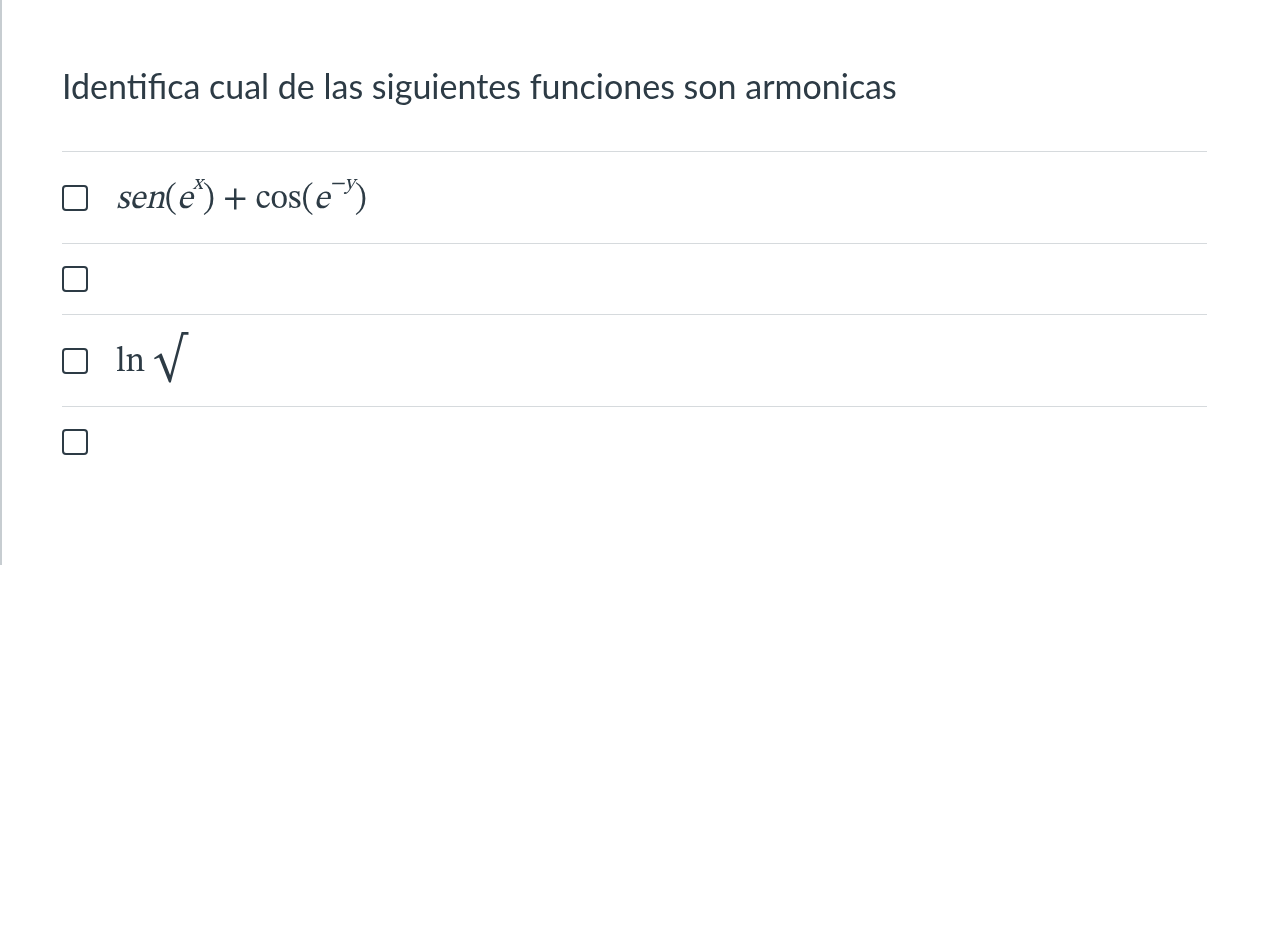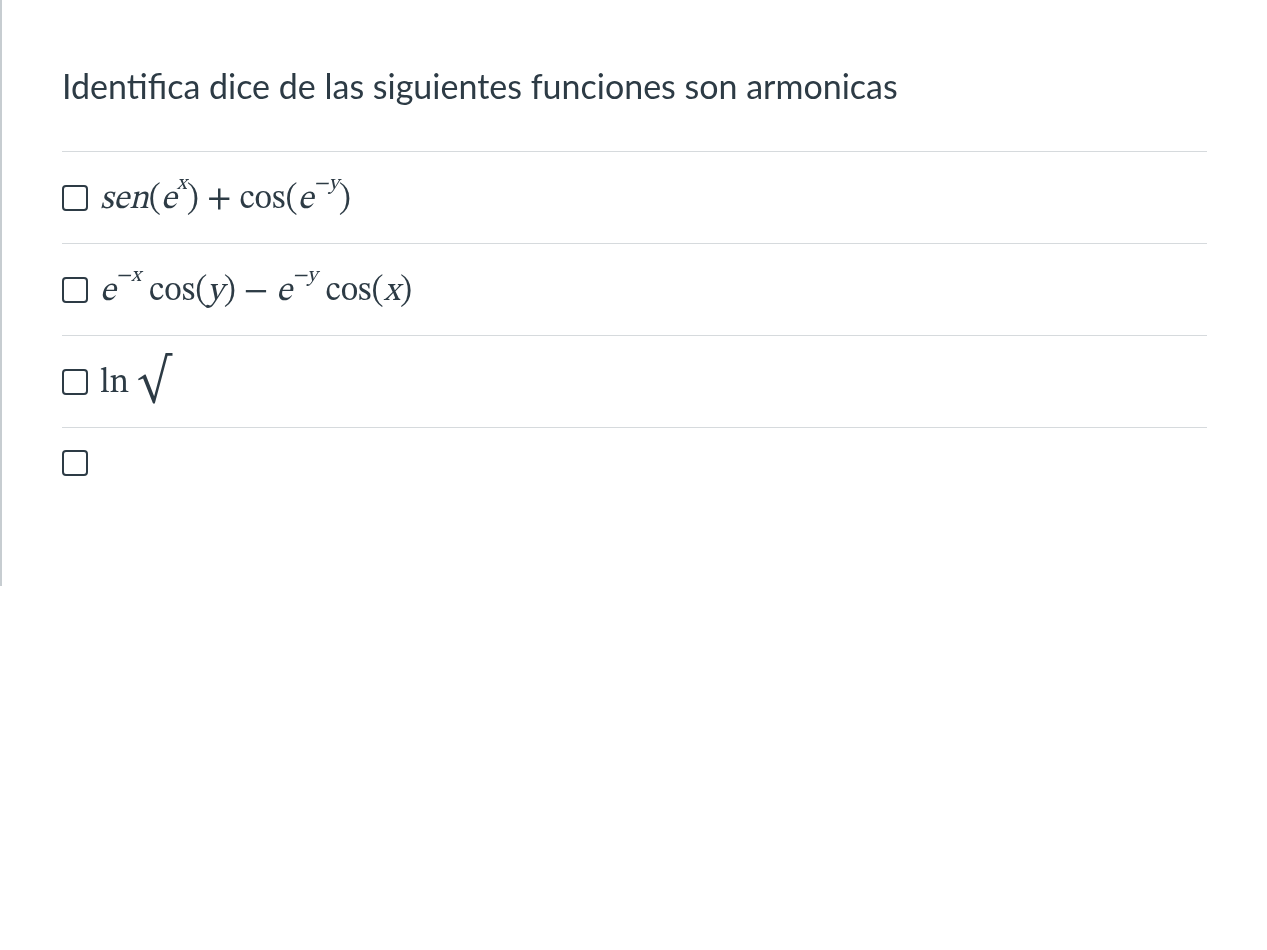--- a/index.html
+++ b/index.html
@@ -28,21 +28,21 @@
 
   .options {
     display: flex;
     flex-direction: column;
   }
   .option {
     border-top: 1px solid #d6dadd;
     padding: 22px 0 22px 0;
     display: flex;
     align-items: center;
-    gap: 12px;
+    gap: 28px;
     font-size: 34px;
   }
   .option:last-child {
     padding-bottom: 0;
   }
   .cb {
     width: 22px;
     height: 22px;
     border: 2px solid #2d3b45;
     border-radius: 4px;
@@ -82,32 +82,31 @@
     display: inline-block;
     border-top: 2px solid #2d3b45;
     padding: 2px 6px 0 6px;
   }
 </style>
 </head>
 <body>
 
 <div class="page">
 
-  <div class="prompt">Identifica dice de las siguientes funciones son armonicas</div>
+  <div class="prompt">Identifica cual de las siguientes funciones son armonicas</div>
 
 
   <div class="options">
 
   <div class="option">
         <span class="cb"></span>
         <span><span class="math">sen<span class="rm">(</span>e<sup>x</sup><span class="rm">)</span><span class="op">+</span><span class="fn">cos</span><span class="rm">(</span>e<sup>−y</sup><span class="rm">)</span></span></span>
       </div>
       <div class="option">
         <span class="cb"></span>
-        <span><span class="math">e<sup>−x</sup>&nbsp;<span class="fn">cos</span><span class="rm">(</span>y<span class="rm">)</span><span class="op">−</span>e<sup>−y</sup>&nbsp;<span class="fn">cos</span><span class="rm">(</span>x<span class="rm">)</span></span></span>
       </div>
       <div class="option">
         <span class="cb"></span>
         <span><span class="math"><span class="fn">ln</span>&nbsp;<span class="sqrt">
               <span class="surd">√</span>
             </span></span></span>
       </div>
       <div class="option">
         <span class="cb"></span>
       </div>

